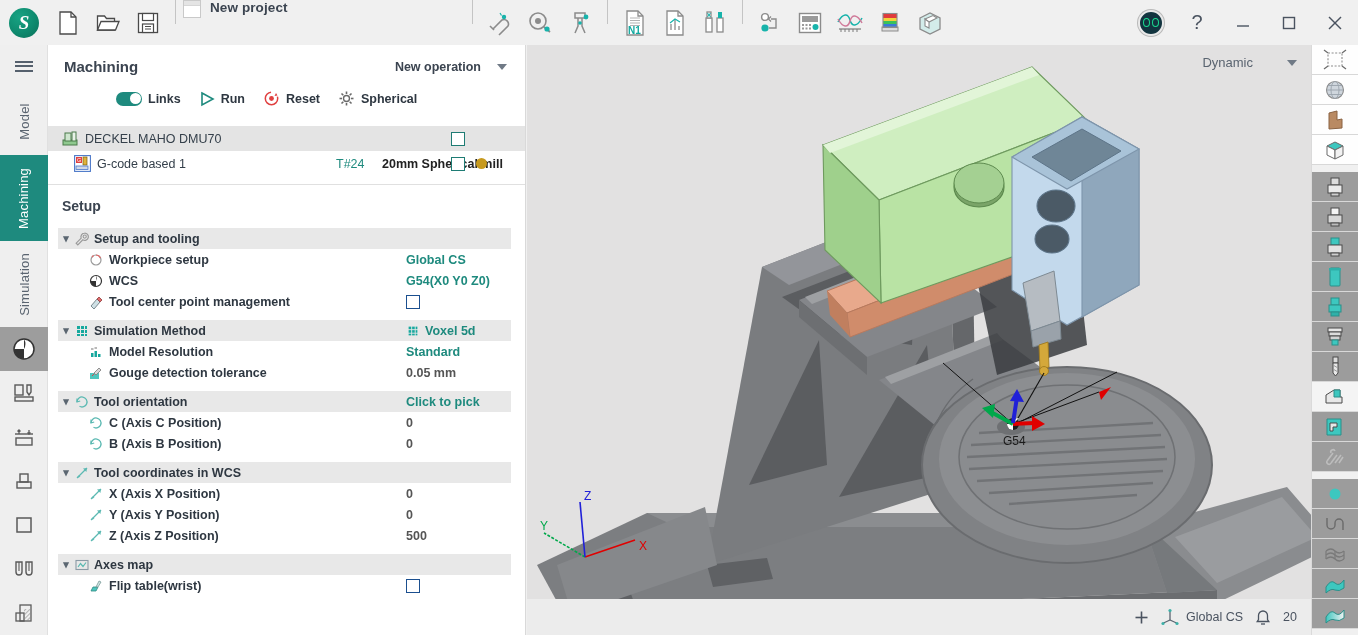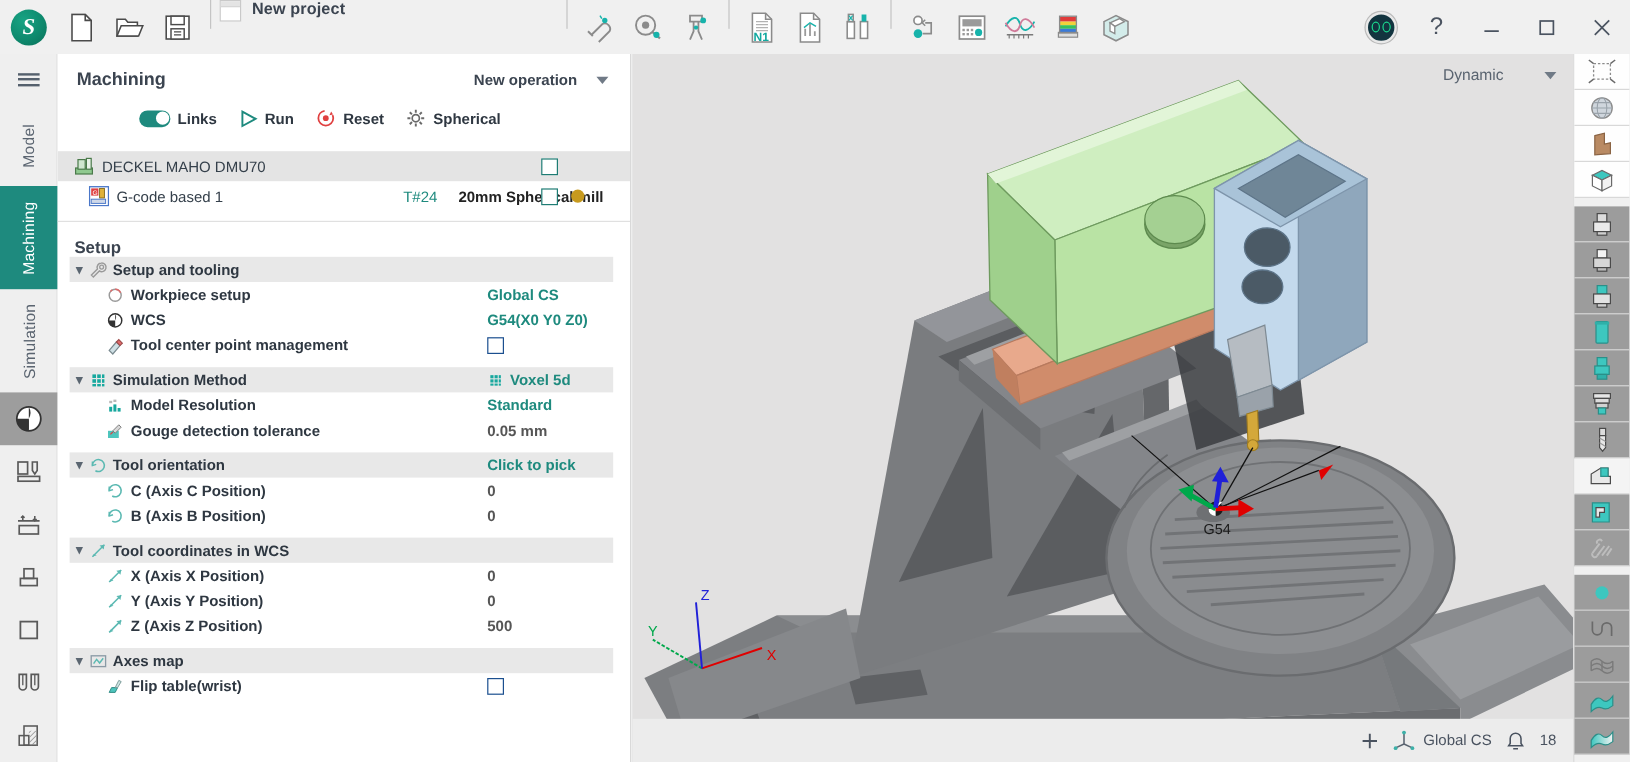--- a/index.html
+++ b/index.html
@@ -94,21 +94,21 @@
   .tree-row.sel { background: #e4e4e4; }
   .tree-row .nm { color:#35404b; }
   .tree-row .tnum { color:#1e8a7e; position:absolute; left:288px;}
   .tree-row .tool { color:#222; position:absolute; left:334px; font-weight:bold;}
   .tree-ico { width:17px;height:17px;margin-right:6px;flex:0 0 auto;}
   .cbx { width:14px;height:14px;border:1.5px solid #1e7c74; background:#fff; }
   .dot-gold { width:11px;height:11px;border-radius:50%;background:#c79a1e;}
 
   .panel-div { height:1px; background:#e0e0e0; margin-top: 8px; }
 
-  .setup-title { font-size: 14px; font-weight: bold; color:#3b4450; padding: 13px 0 0 14px;}
+  .setup-title { font-size: 14px; font-weight: bold; color:#3b4450; padding: 13px 0 14px 14px;}
   .grp-row {
     display:flex; align-items:center; height:21px; background:#e8e8e8; margin: 0 14px 0 10px;
     font-size:12.5px; font-weight:bold; color:#2e3741; cursor:pointer;
   }
   .grp-row .chev { width:16px; text-align:center; color:#5b6671; font-size:11px; }
   .grp-row .gi { width:16px;height:16px;margin:0 4px 0 0; }
   .prop-row {
     display:flex; align-items:center; height:21px; margin-left: 10px; padding-left: 30px;
     font-size:12.5px; color:#2e3741;font-weight:bold;
   }
@@ -819,21 +819,21 @@
             <circle cx="16" cy="15.5" r="1.6" fill="#3db0a8"></circle>
           </svg>
         <span>Global CS</span>
       </div>
       <div class="vps-item">
         <svg width="16" height="17" viewBox="0 0 16 17">
             <path d="M8 2 a4.5 4.5 0 0 1 4.5 4.5 v4 l1.3 2 H2.2 l1.3 -2 v-4 A4.5 4.5 0 0 1 8 2z" fill="none" stroke="#4a5360" stroke-width="1.3"></path>
             <line x1="6" y1="15" x2="10" y2="15" stroke="#4a5360" stroke-width="1.3"></line>
           </svg>
       </div>
-      <div class="vps-item">18</div>
+      <div class="vps-item">20</div>
     </div>
   </div>
 
   <div class="rightrail">
     <div class="rr-ico">
       <svg width="26" height="22" viewBox="0 0 26 22">
           <rect x="6" y="4" width="14" height="13" fill="none" stroke="#8b8b8b" stroke-width="1.1" stroke-dasharray="2 1.6"></rect>
           <g stroke="#6a6a6a" stroke-width="1.2">
             <path d="M6 4 L2 1"></path>
             <path d="M20 4 L24 1"></path>

